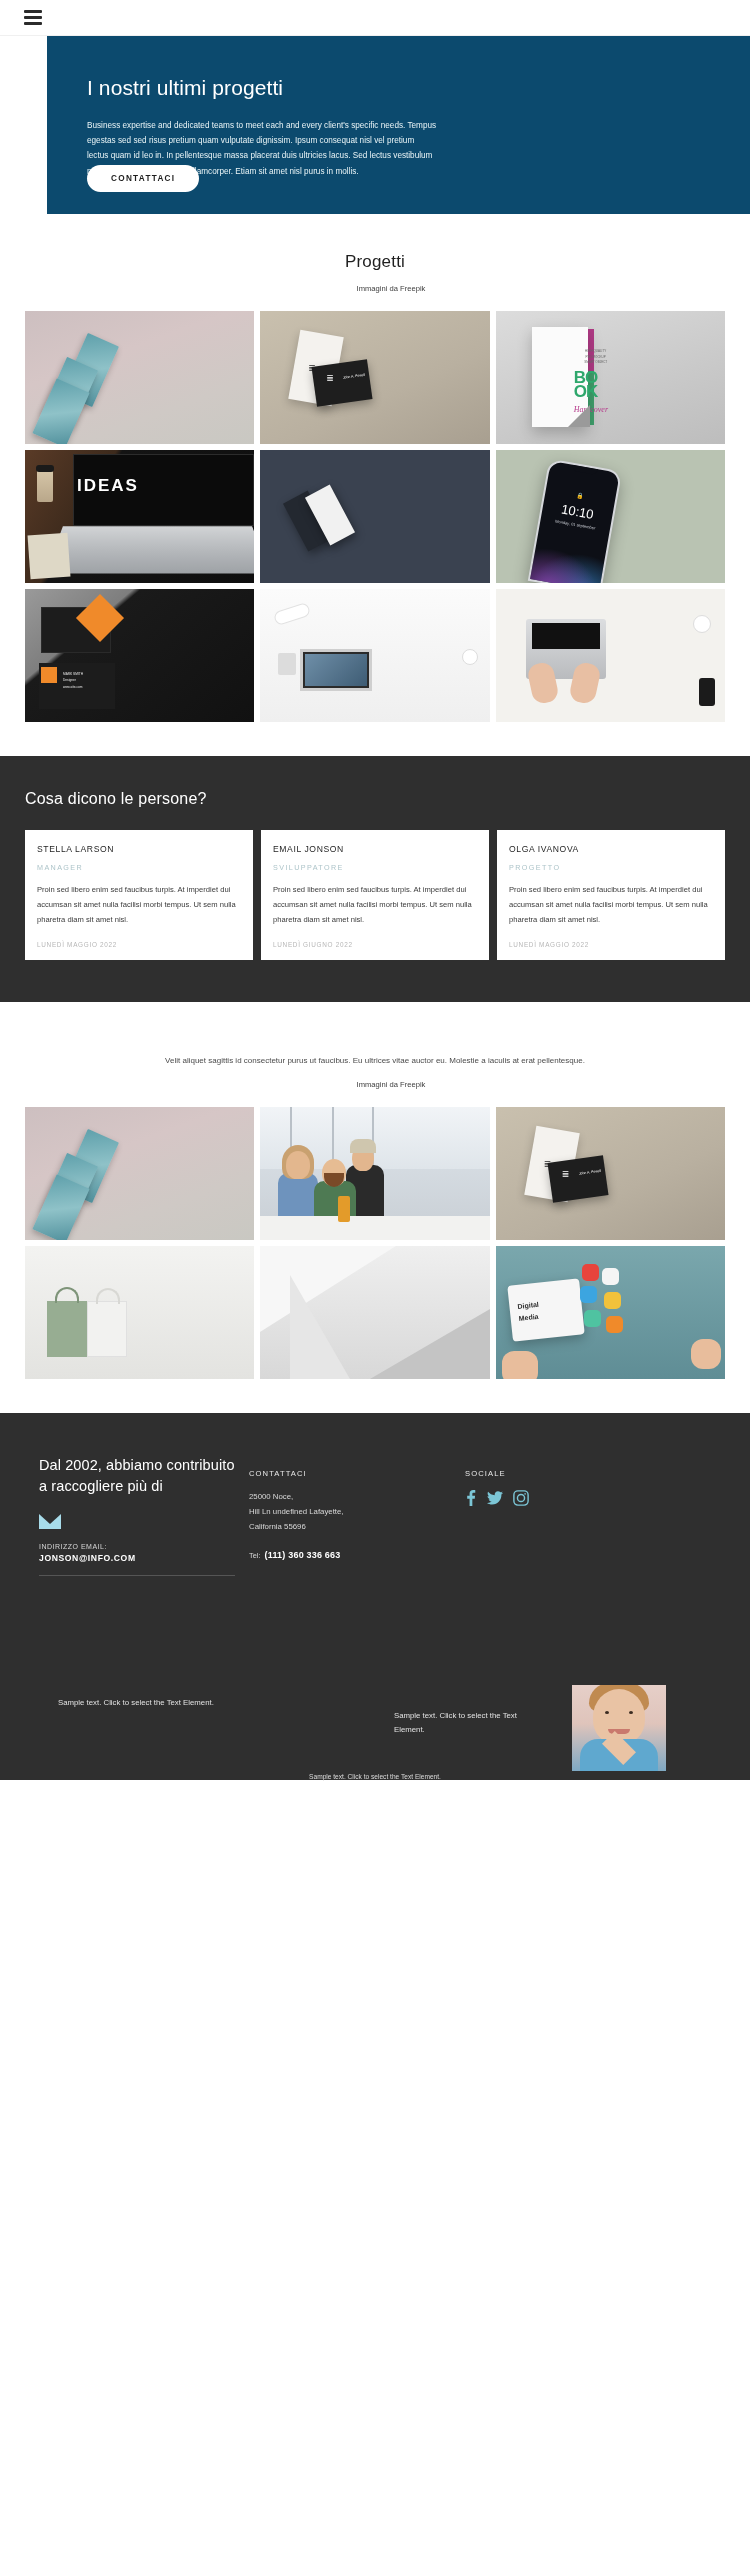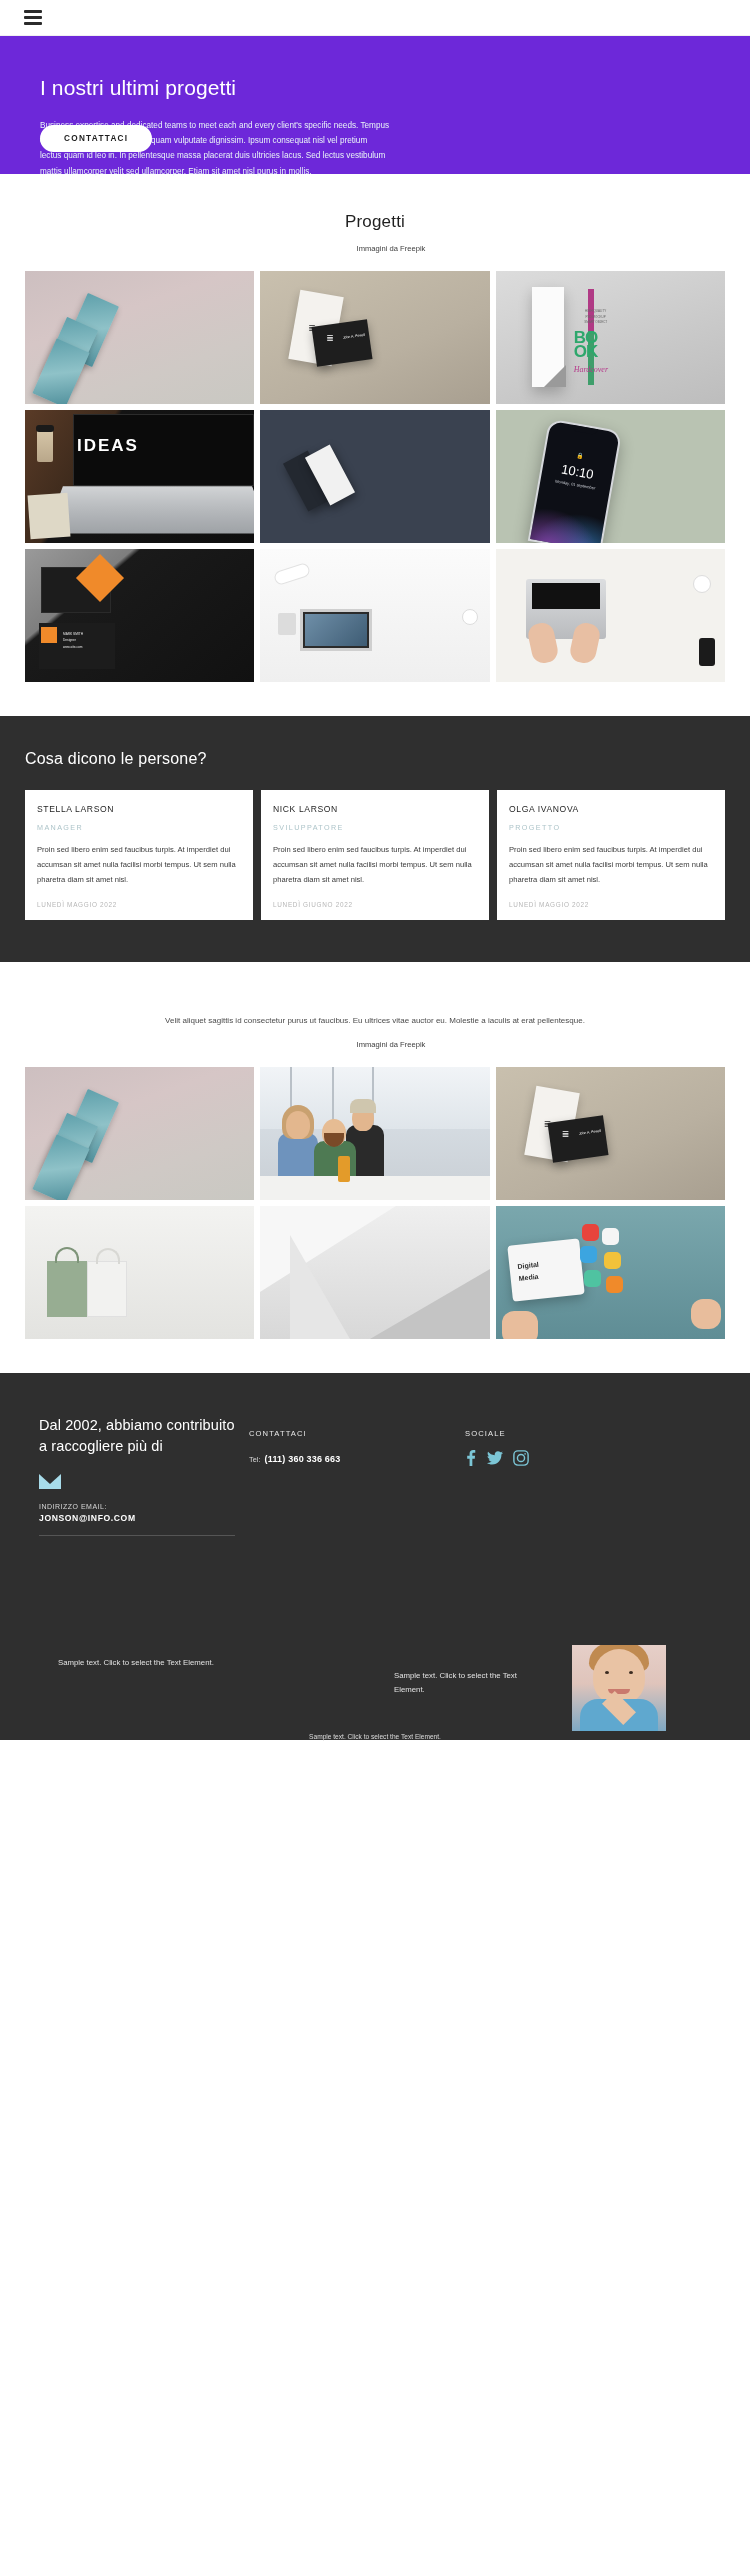--- a/index.html
+++ b/index.html
@@ -25,24 +25,25 @@
     display: block;
     height: 2.5px;
     background: #2b2b2b;
     margin-bottom: 3.5px;
     border-radius: 1px;
   }
   .hamburger span:last-child { margin-bottom: 0; }
 
   
   .hero {
-    background: #6d28d9;
+    background: #0c4a6e;
     padding: 40px 40px 48px 40px;
-    height: 138px;
+    height: 178px;
     position: relative;
+    margin-left: 47px;
   }
   .hero-title {
     color: #ffffff;
     font-size: 21px;
     font-weight: 400;
     letter-spacing: .1px;
     margin-bottom: 18px;
   }
   .hero-text {
     color: #eaf5f7;
@@ -128,21 +129,21 @@
   }
   .art-cards-beige .d {
     position:absolute; width:56px; height:40px; left:54px; top:52px;
     background:#1e1e1e; transform: rotate(-8deg); box-shadow: 0 4px 10px rgba(0,0,0,.3);
   }
   .art-cards-beige .d .nm { position:absolute; right:4px; top:13px; color:#fff; font-size:3.4px; }
   .art-cards-beige .glyph { position:absolute; color:#222; font-size:9px; }
 
   .art-book-green { background: linear-gradient(160deg,#dcdcdc,#c9c9c9 60%,#bdbdbd); }
   .art-book-green .cover {
-    position:absolute; left:36px; top:16px; width:32px; height:100px;
+    position:absolute; left:36px; top:16px; width:56px; height:100px;
     background:#fbfbfb; box-shadow: 0 6px 14px rgba(0,0,0,.22);
   }
   .art-book-green .spineA { position:absolute; left:92px; top:18px; width:6px; height:96px; background:#b03a85; }
   .art-book-green .spineB { position:absolute; left:92px; top:60px; width:6px; height:54px; background:#3f9e6b; }
   .art-book-green .BO { position:absolute; left:42px; top:44px; color:#2ea76c; font-size:17px; font-weight:800; line-height:.85; letter-spacing:-1px;}
   .art-book-green .hc { position:absolute; left:42px; top:78px; color:#b5388a; font-size:8px; font-style:italic; font-family:"Liberation Serif",serif;}
   .art-book-green .top { position:absolute; left:44px; top:22px; color:#666; font-size:3px; text-align:center; width:40px; line-height:1.9;}
   .art-book-green .tri { position:absolute; right:-2px; bottom:0; width:0;height:0;border-left:22px solid transparent;border-bottom:22px solid #9a9a9a;}
 
   .art-ideas { background: #161616; }
@@ -401,21 +402,21 @@
 <section class="testimonials">
   <h2 class="t-title">Cosa dicono le persone?</h2>
   <div class="t-grid">
     <div class="t-card">
       <div class="t-name">STELLA LARSON</div>
       <div class="t-role">MANAGER</div>
       <div class="t-text">Proin sed libero enim sed faucibus turpis. At imperdiet dui accumsan sit amet nulla facilisi morbi tempus. Ut sem nulla pharetra diam sit amet nisl.</div>
       <div class="t-date">LUNEDÌ MAGGIO 2022</div>
     </div>
     <div class="t-card">
-      <div class="t-name">NICK LARSON</div>
+      <div class="t-name">EMAIL JONSON</div>
       <div class="t-role">SVILUPPATORE</div>
       <div class="t-text">Proin sed libero enim sed faucibus turpis. At imperdiet dui accumsan sit amet nulla facilisi morbi tempus. Ut sem nulla pharetra diam sit amet nisl.</div>
       <div class="t-date">LUNEDÌ GIUGNO 2022</div>
     </div>
     <div class="t-card">
       <div class="t-name">OLGA IVANOVA</div>
       <div class="t-role">PROGETTO</div>
       <div class="t-text">Proin sed libero enim sed faucibus turpis. At imperdiet dui accumsan sit amet nulla facilisi morbi tempus. Ut sem nulla pharetra diam sit amet nisl.</div>
       <div class="t-date">LUNEDÌ MAGGIO 2022</div>
     </div>
@@ -506,20 +507,25 @@
     <div class="f-left">
       <div class="f-head">Dal 2002, abbiamo contribuito a raccogliere più di</div>
       <div class="mail-icon"></div>
       <div class="f-email-label">INDIRIZZO EMAIL:</div>
       <div class="f-email">JONSON@INFO.COM</div>
       <div class="f-rule"></div>
     </div>
 
     <div class="f-mid">
       <div class="f-col-title">CONTATTACI</div>
+      <div class="f-addr">
+        <div>25000 Noce,</div>
+        <div>Hill Ln undefined Lafayette,</div>
+        <div>California 55696</div>
+      </div>
       <div class="f-tel">
         <span>Tel:</span><b>(111) 360 336 663</b>
       </div>
     </div>
 
     <div class="f-right">
       <div class="f-col-title">SOCIALE</div>
       <div class="socials">
         <svg width="12" height="16" viewBox="0 0 10 18" fill="#7cc6d6">
             <path d="M6.5 18V9.8h2.7l.4-3.2H6.5V4.6c0-.9.3-1.5 1.6-1.5h1.7V.2C9.5.1 8.5 0 7.4 0 5 0 3.4 1.4 3.4 4.1v2.5H.7v3.2h2.7V18h3.1z"></path>

